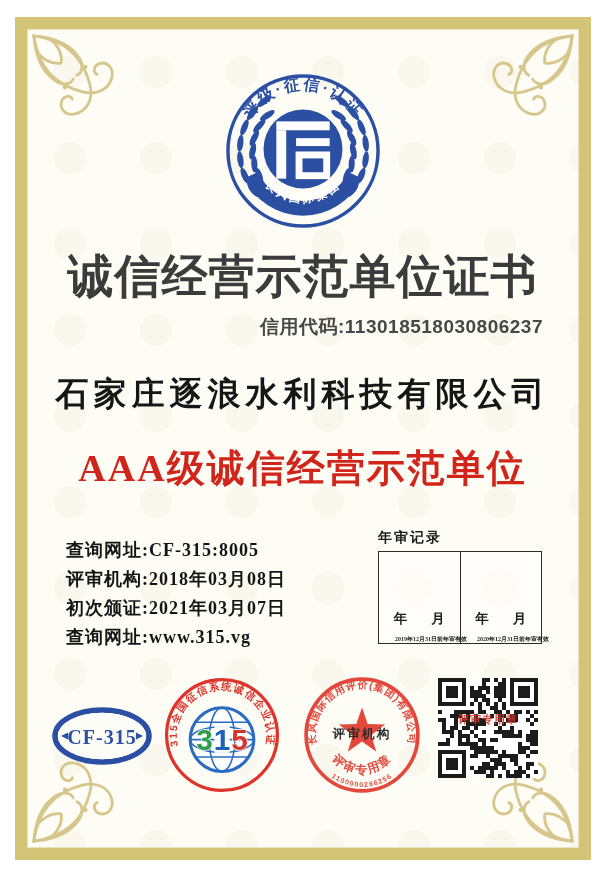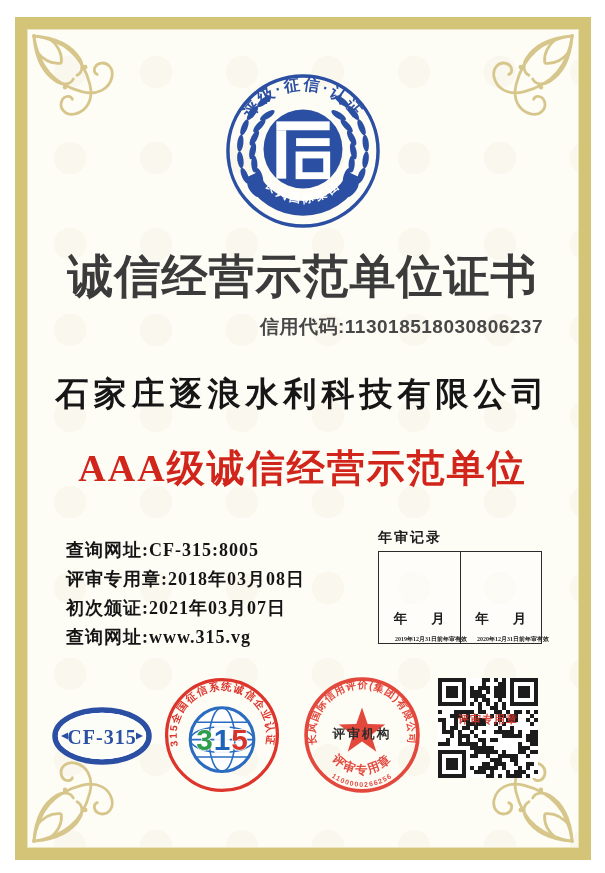--- a/index.html
+++ b/index.html
@@ -140,21 +140,21 @@
     </g>
   </svg>
 
   <div class="title">诚信经营示范单位证书</div>
   <div class="credit">信用代码:113018518030806237</div>
   <div class="company">石家庄逐浪水利科技有限公司</div>
   <div class="award">AAA级诚信经营示范单位</div>
 
   <div class="details">
     <div class="detail-row"><span>查询网址:</span><span>CF-315:8005</span></div>
-    <div class="detail-row"><span>评审专用章:</span><span>2018年03月08日</span></div>
+    <div class="detail-row"><span>评审机构:</span><span>2018年03月08日</span></div>
     <div class="detail-row"><span>初次颁证:</span><span>2021年03月07日</span></div>
     <div class="detail-row"><span>查询网址:</span><span>www.315.vg</span></div>
   </div>
 
   <div class="annual-label">年审记录</div>
   <div class="annual-table">
     <div class="annual-cell">
       <div class="ym">
           <span>年</span>
           <span>月</span>

